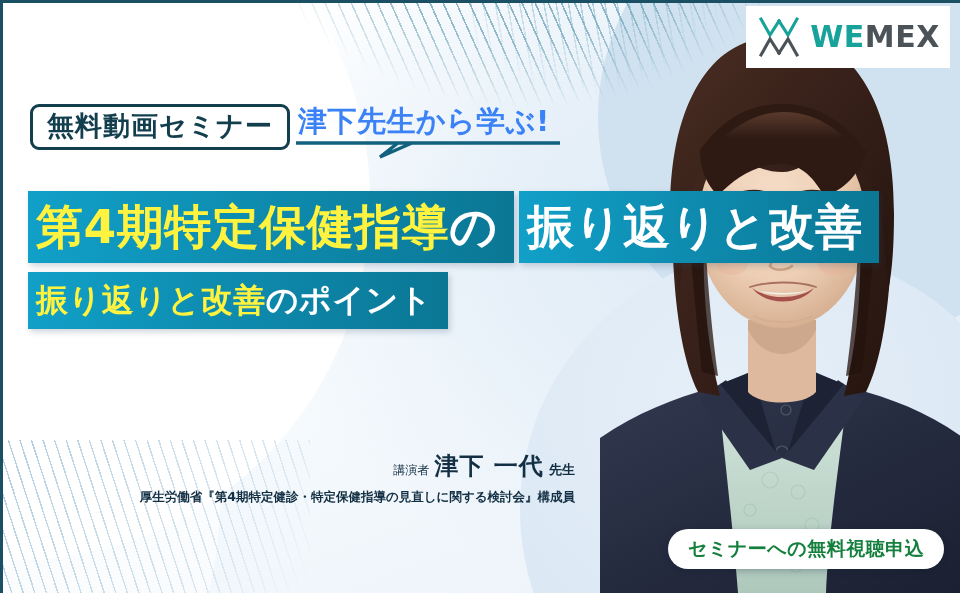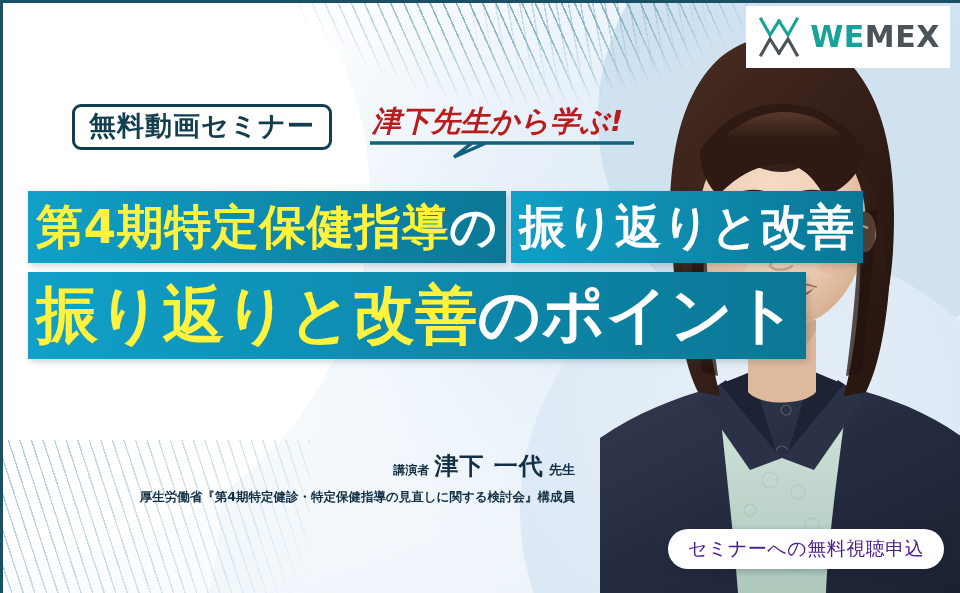--- a/index.html
+++ b/index.html
@@ -110,87 +110,86 @@
     gap: 8px;
   }
   .logo-mark { width: 46px; height: 42px; flex: none; }
   .logo-word { font-size: 30px; font-weight: 700; letter-spacing: .5px; line-height:1; }
   .logo-word .we { color: #18a39a; }
   .logo-word .mex { color: #4c5358; }
 
   
   .eyebrow-row {
     position: absolute; left: 30px; top: 104px;
-    display: flex; align-items: center; gap: 40px; margin-left: 42px;
+    display: flex; align-items: center; gap: 8px;
   }
   .pill-box {
     border: 3px solid #123e4e;
     border-radius: 9px;
     padding: 5px 14px 7px;
     color: #123e4e;
     font-size: 27px;
     font-weight: 700;
     letter-spacing: 1px;
     line-height: 1.05;
     background: rgba(255,255,255,.86);
   }
   .learn-wrap { position: relative; padding-bottom: 12px; }
   .learn-text {
-    color: #b91c1c;
+    color: #3b82f6;
     font-size: 29px;
     font-weight: 700;
     letter-spacing: .5px;
     line-height: 1.05;
     white-space: nowrap;
-    font-style: italic;
   }
   .learn-underline { position: absolute; left: -4px; bottom: -12px; width: 268px; height: 22px; }
 
   
   .headline { position: absolute; left: 28px; top: 182px; }
   .band {
     display: inline-block;
     background: linear-gradient(90deg, #11a0c8 0%, #0e8cb0 45%, #0b7795 100%);
     color: #ffffff;
     font-size: 47px;
     font-weight: 700;
     letter-spacing: .5px;
     line-height: 1;
-    padding: 12px 8px 13px 8px;
+    padding: 12px 16px 13px 8px;
     white-space: nowrap;
     box-shadow: 2px 3px 6px rgba(40,70,95,.22);
   }
   .band + .band { margin-top: 9px; }
   .band .hl { color: #fff33f; }
-  .band-3 { font-size: 62px; }
+  .band-3 { font-size: 32px; }
 
   
   .speaker {
     position: absolute; left: 0; top: 452px; width: 575px;
     text-align: right;
     color: #122f43;
   }
   .speaker-line1 { font-size: 15px; font-weight: 700; line-height: 1.2; white-space: nowrap; }
-  .speaker-line1 .sp-role { font-size: 12px; font-weight: 700; }
+  .speaker-line1 .sp-role { font-size: 12px; font-weight: 400; }
   .speaker-line1 .sp-name { font-size: 24px; font-weight: 700; letter-spacing: 1px; }
   .speaker-line1 .sp-hon { font-size: 13px; font-weight: 700; text-align: center; }
   .speaker-line2 { font-size: 12.5px; font-weight: 700; margin-top: 8px; letter-spacing: 0; white-space: nowrap; text-align: right; }
 
   
   .portrait { position: absolute; right: 0; top: 0; width: 360px; height: 593px; overflow: hidden; }
 
   
   .cta {
     position: absolute; left: 668px; top: 529px;
     background: #ffffff;
-    color: #4c1d95;
+    color: #15803d;
     border-radius: 24px;
     padding: 10px 20px 11px;
     font-size: 19px;
-    font-weight: 400;
+    font-weight: 700;
     letter-spacing: .5px;
     line-height: 1;
     white-space: nowrap;
     box-shadow: 0 2px 7px rgba(10,30,50,.28);
     cursor: pointer;
   }
 </style>
 </head>
 <body>
 

